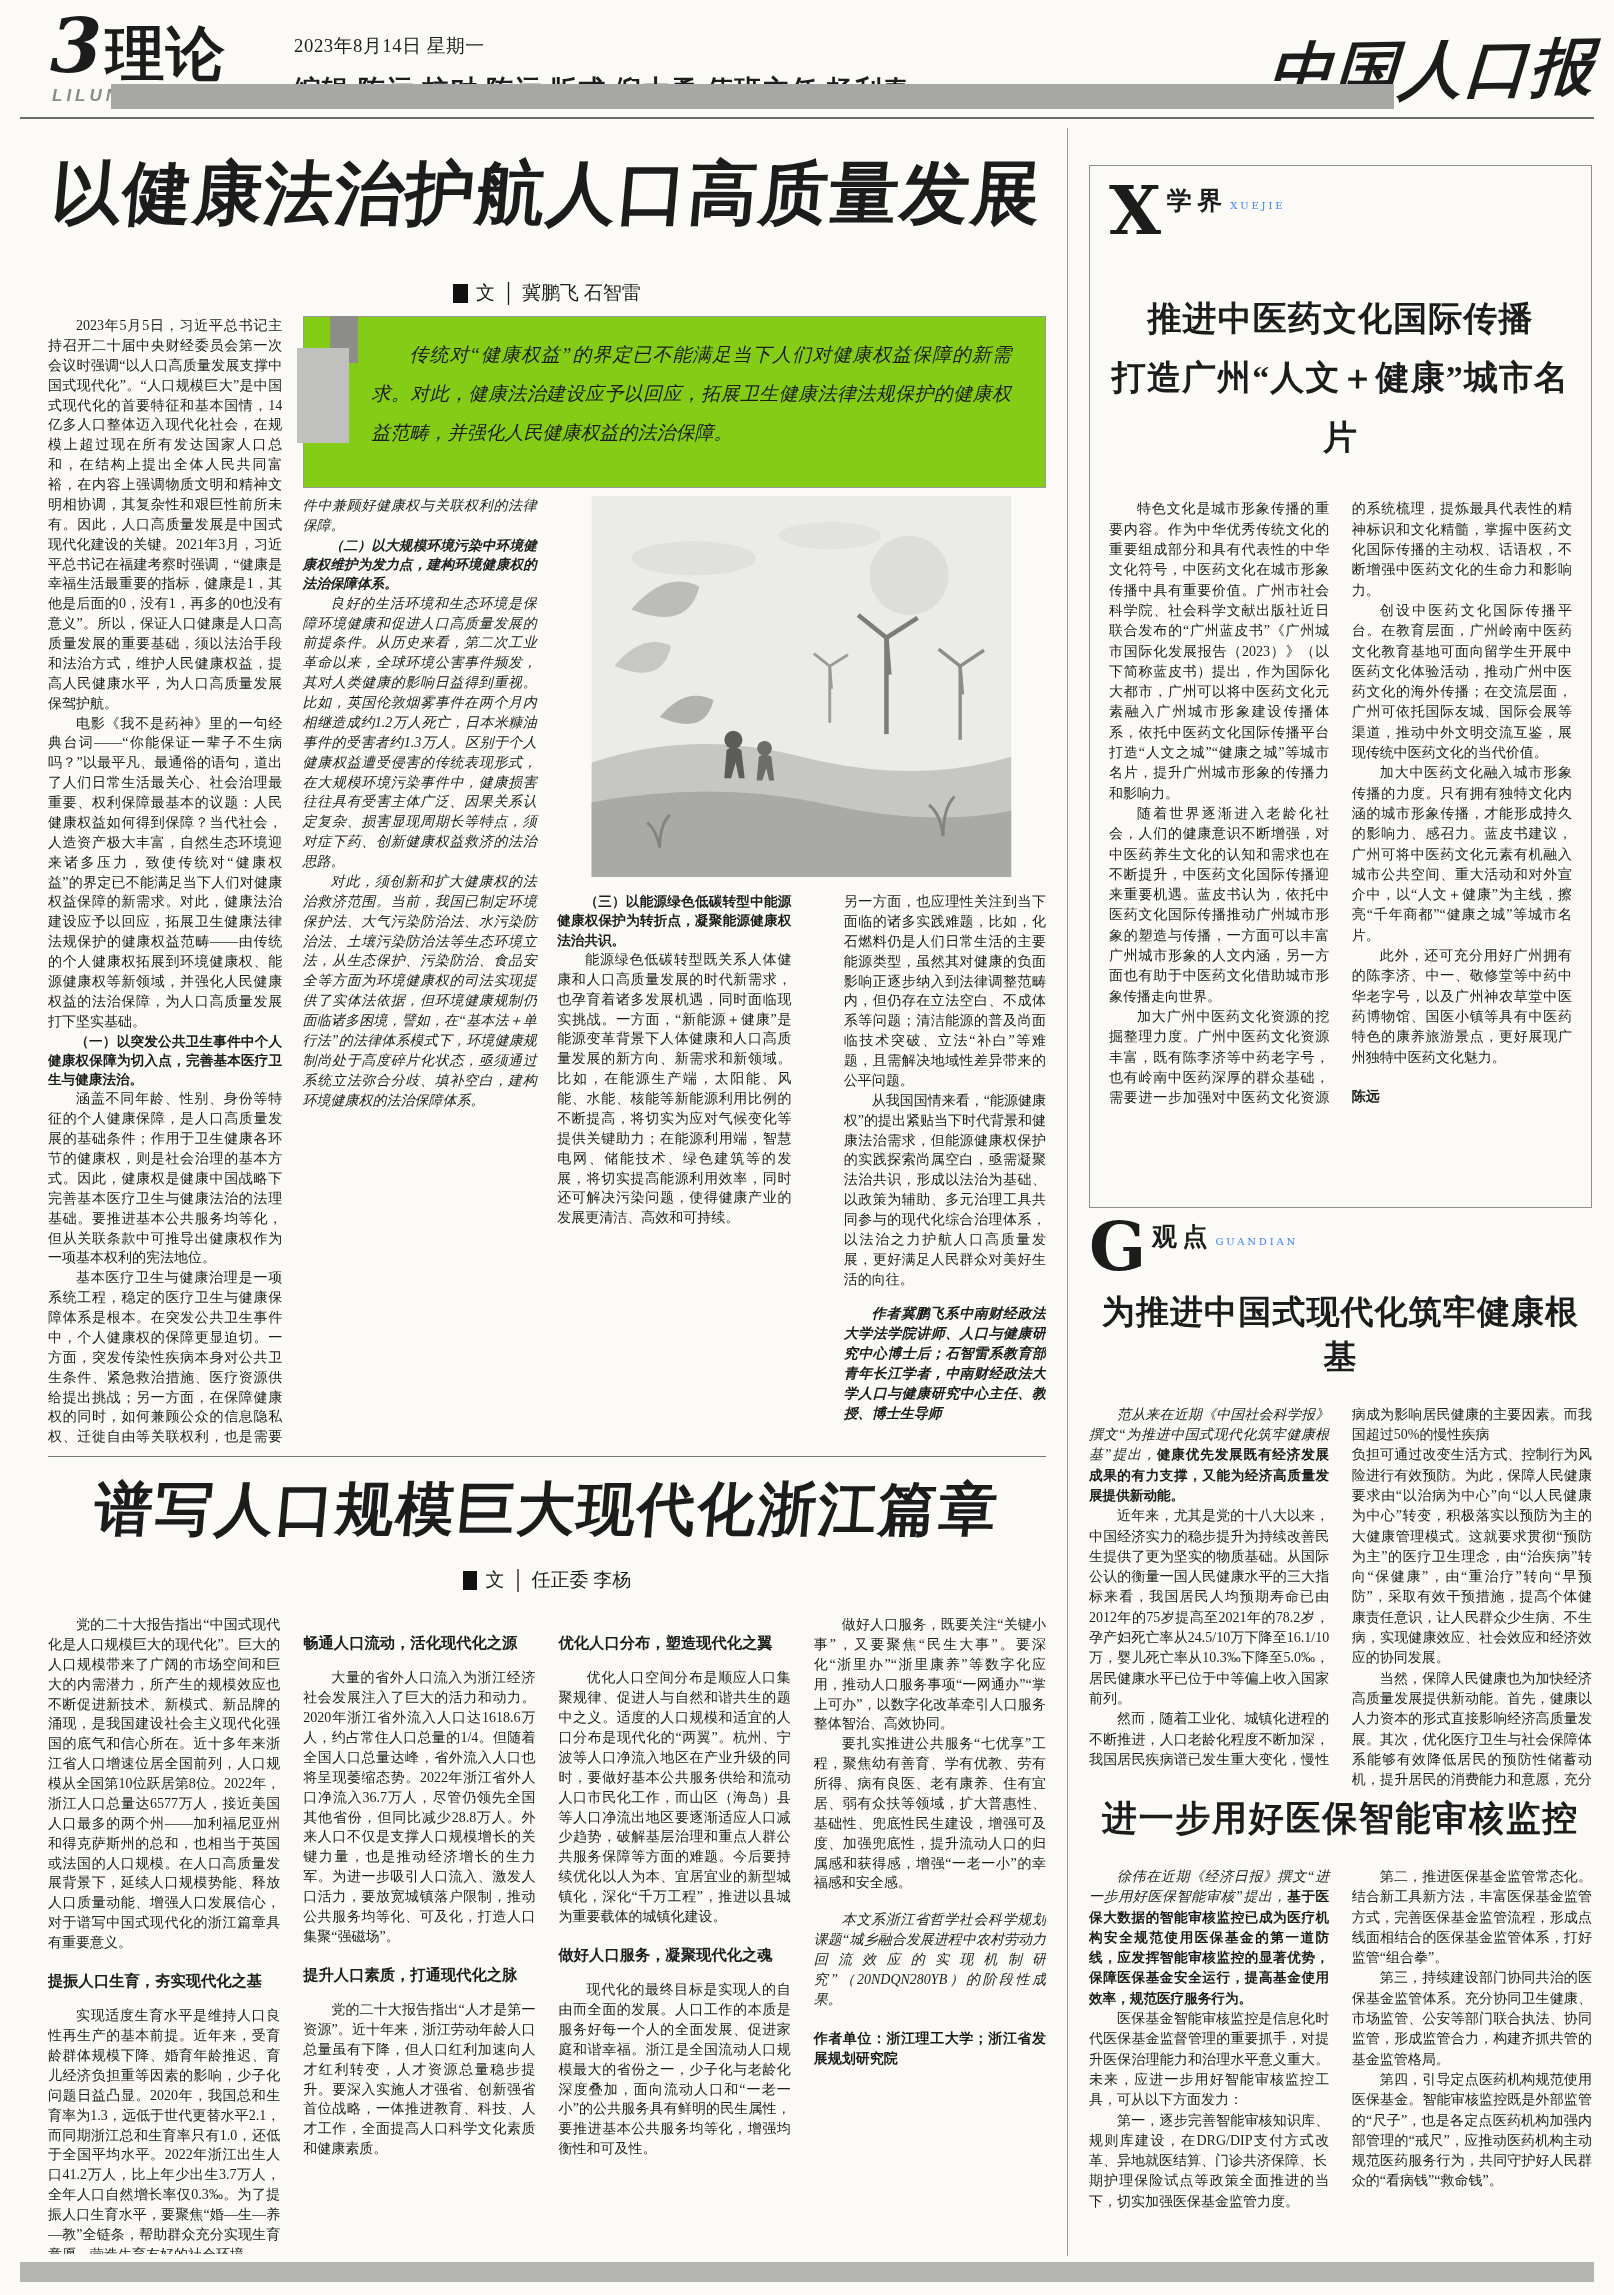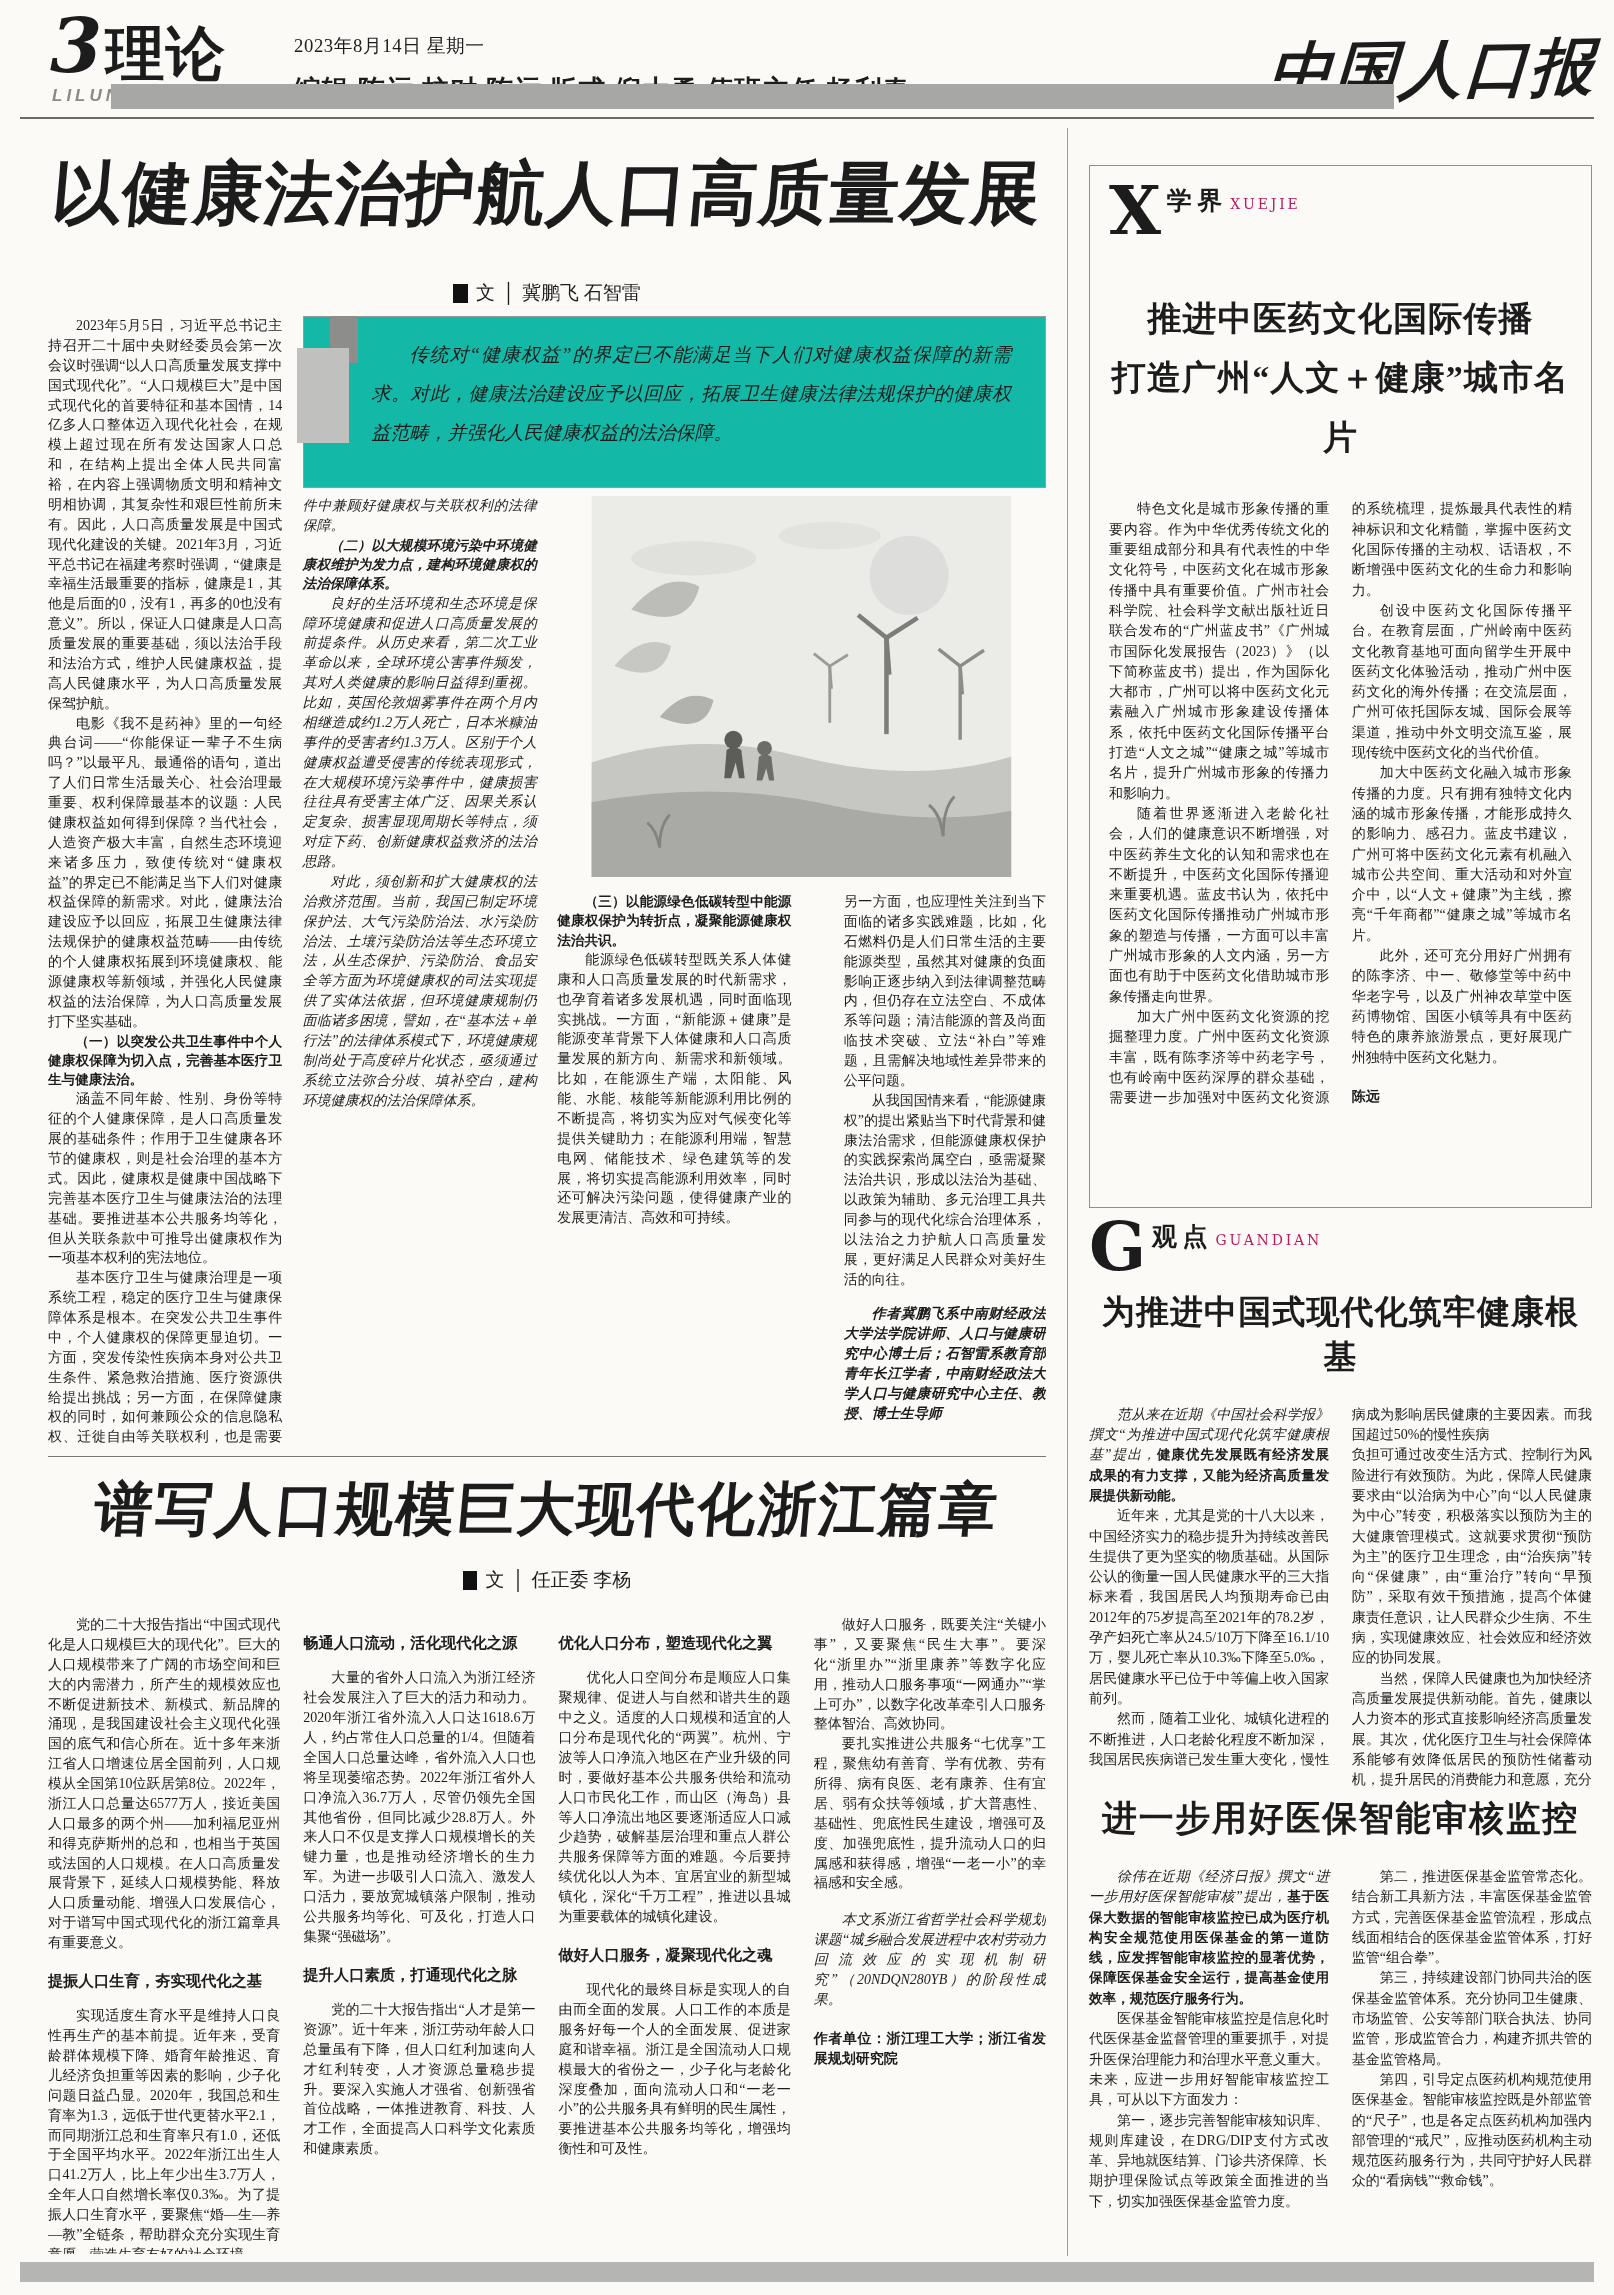--- a/index.html
+++ b/index.html
@@ -30,21 +30,21 @@
   .byline .sq{display:inline-block;width:14.7px;height:19px;background:#111;margin-right:8px;}
   .byline .sep{margin:0 6.8px;font-weight:bold;}
   #m-byline{position:absolute;left:48px;top:280px;width:998px;}
   #m-body{position:absolute;left:48px;top:316px;width:998px;height:1131px;display:grid;
           grid-template-columns:repeat(4,1fr);grid-template-rows:180px 396px auto;
           column-gap:20.4px;overflow:hidden;}
   .bodytext p{margin:0;font-size:14px;line-height:1.42;text-align:justify;text-indent:2em;}
   .bodytext p.cont{text-indent:0;}
   .bodytext p.bsub{font-weight:bold;font-family:"Liberation Sans",sans-serif;font-size:13.6px;}
   .mcol1{grid-column:1;grid-row:1/4;}
-  .mquote{grid-column:2/5;grid-row:1;position:relative;border:1.1px solid #9a9a9a;background:#14b8a6;
+  .mquote{grid-column:2/5;grid-row:1;position:relative;border:1.1px solid #9a9a9a;background:#84cc16;
           margin-bottom:8px;padding:19px 34px 11.3px 68px;}
   .mquote .qtext{font-size:19px;line-height:2.05;text-align:justify;text-indent:2em;font-style:italic;}
   .mquote .sqdark{position:absolute;left:26px;top:-4.5px;width:28px;height:50px;background:#8d8d8b;}
   .mquote .sqlight{position:absolute;left:-6.8px;top:31px;width:52px;height:95px;background:#c0c0be;}
   .mcol2{grid-column:2;grid-row:2/4;font-style:italic;}
   .mfig{grid-column:3/5;grid-row:2;margin:0 0 9px 0;}
   .mfig svg{width:100%;height:381px;display:block;}
   .mcol3{grid-column:3;grid-row:3;}
   .mcol4{grid-column:4;grid-row:3;margin-left:32px;}
   .credit{font-style:italic;font-weight:bold;margin-top:14.7px !important;}
@@ -62,21 +62,21 @@
   .znote{font-style:italic;margin-top:17px !important;}
   .zcredit{font-family:"Liberation Sans",sans-serif;font-weight:700;margin-top:19px !important;text-indent:0 !important;}
 
   
   .vrule{position:absolute;left:1067px;top:128px;width:1.1px;height:2128px;background:#9a9a9a;}
   .marker{display:flex;align-items:flex-start;}
   .marker .big{font-family:"DejaVu Serif",serif;font-size:67px;line-height:0.9;font-weight:bold;}
   .marker .side{margin-left:5.7px;margin-top:3.4px;}
   .marker .cn{font-size:25px;letter-spacing:5.7px;font-weight:bold;}
   .marker .rule{width:67px;height:1.1px;background:#444;margin:4.5px 0 3.4px 0;}
-  .marker .en{font-family:"DejaVu Serif",serif;font-size:14px;letter-spacing:2.8px;color:#be185d;}
+  .marker .en{font-family:"DejaVu Serif",serif;font-size:10px;letter-spacing:2.8px;color:#3b82f6;}
 
   #xuejie{position:absolute;left:1089px;top:165px;width:503px;height:1043px;border:1.1px solid #8f8f8f;
           padding:14.7px 19px;background:#fbfaf7;}
   .x-headline{margin-top:48px;text-align:center;font-size:34px;letter-spacing:1.1px;line-height:1.75;
               font-weight:600;}
   #x-body{margin-top:32px;height:719px;column-count:2;column-gap:22.6px;overflow:hidden;}
   .sidebody p{margin:0;font-size:14px;line-height:1.45;text-align:justify;text-indent:2em;}
   .sidebody p.cont{text-indent:0;}
   .sig{text-align:right;font-size:14.7px;font-weight:bold;margin-top:19px !important;text-indent:0 !important;}
 

